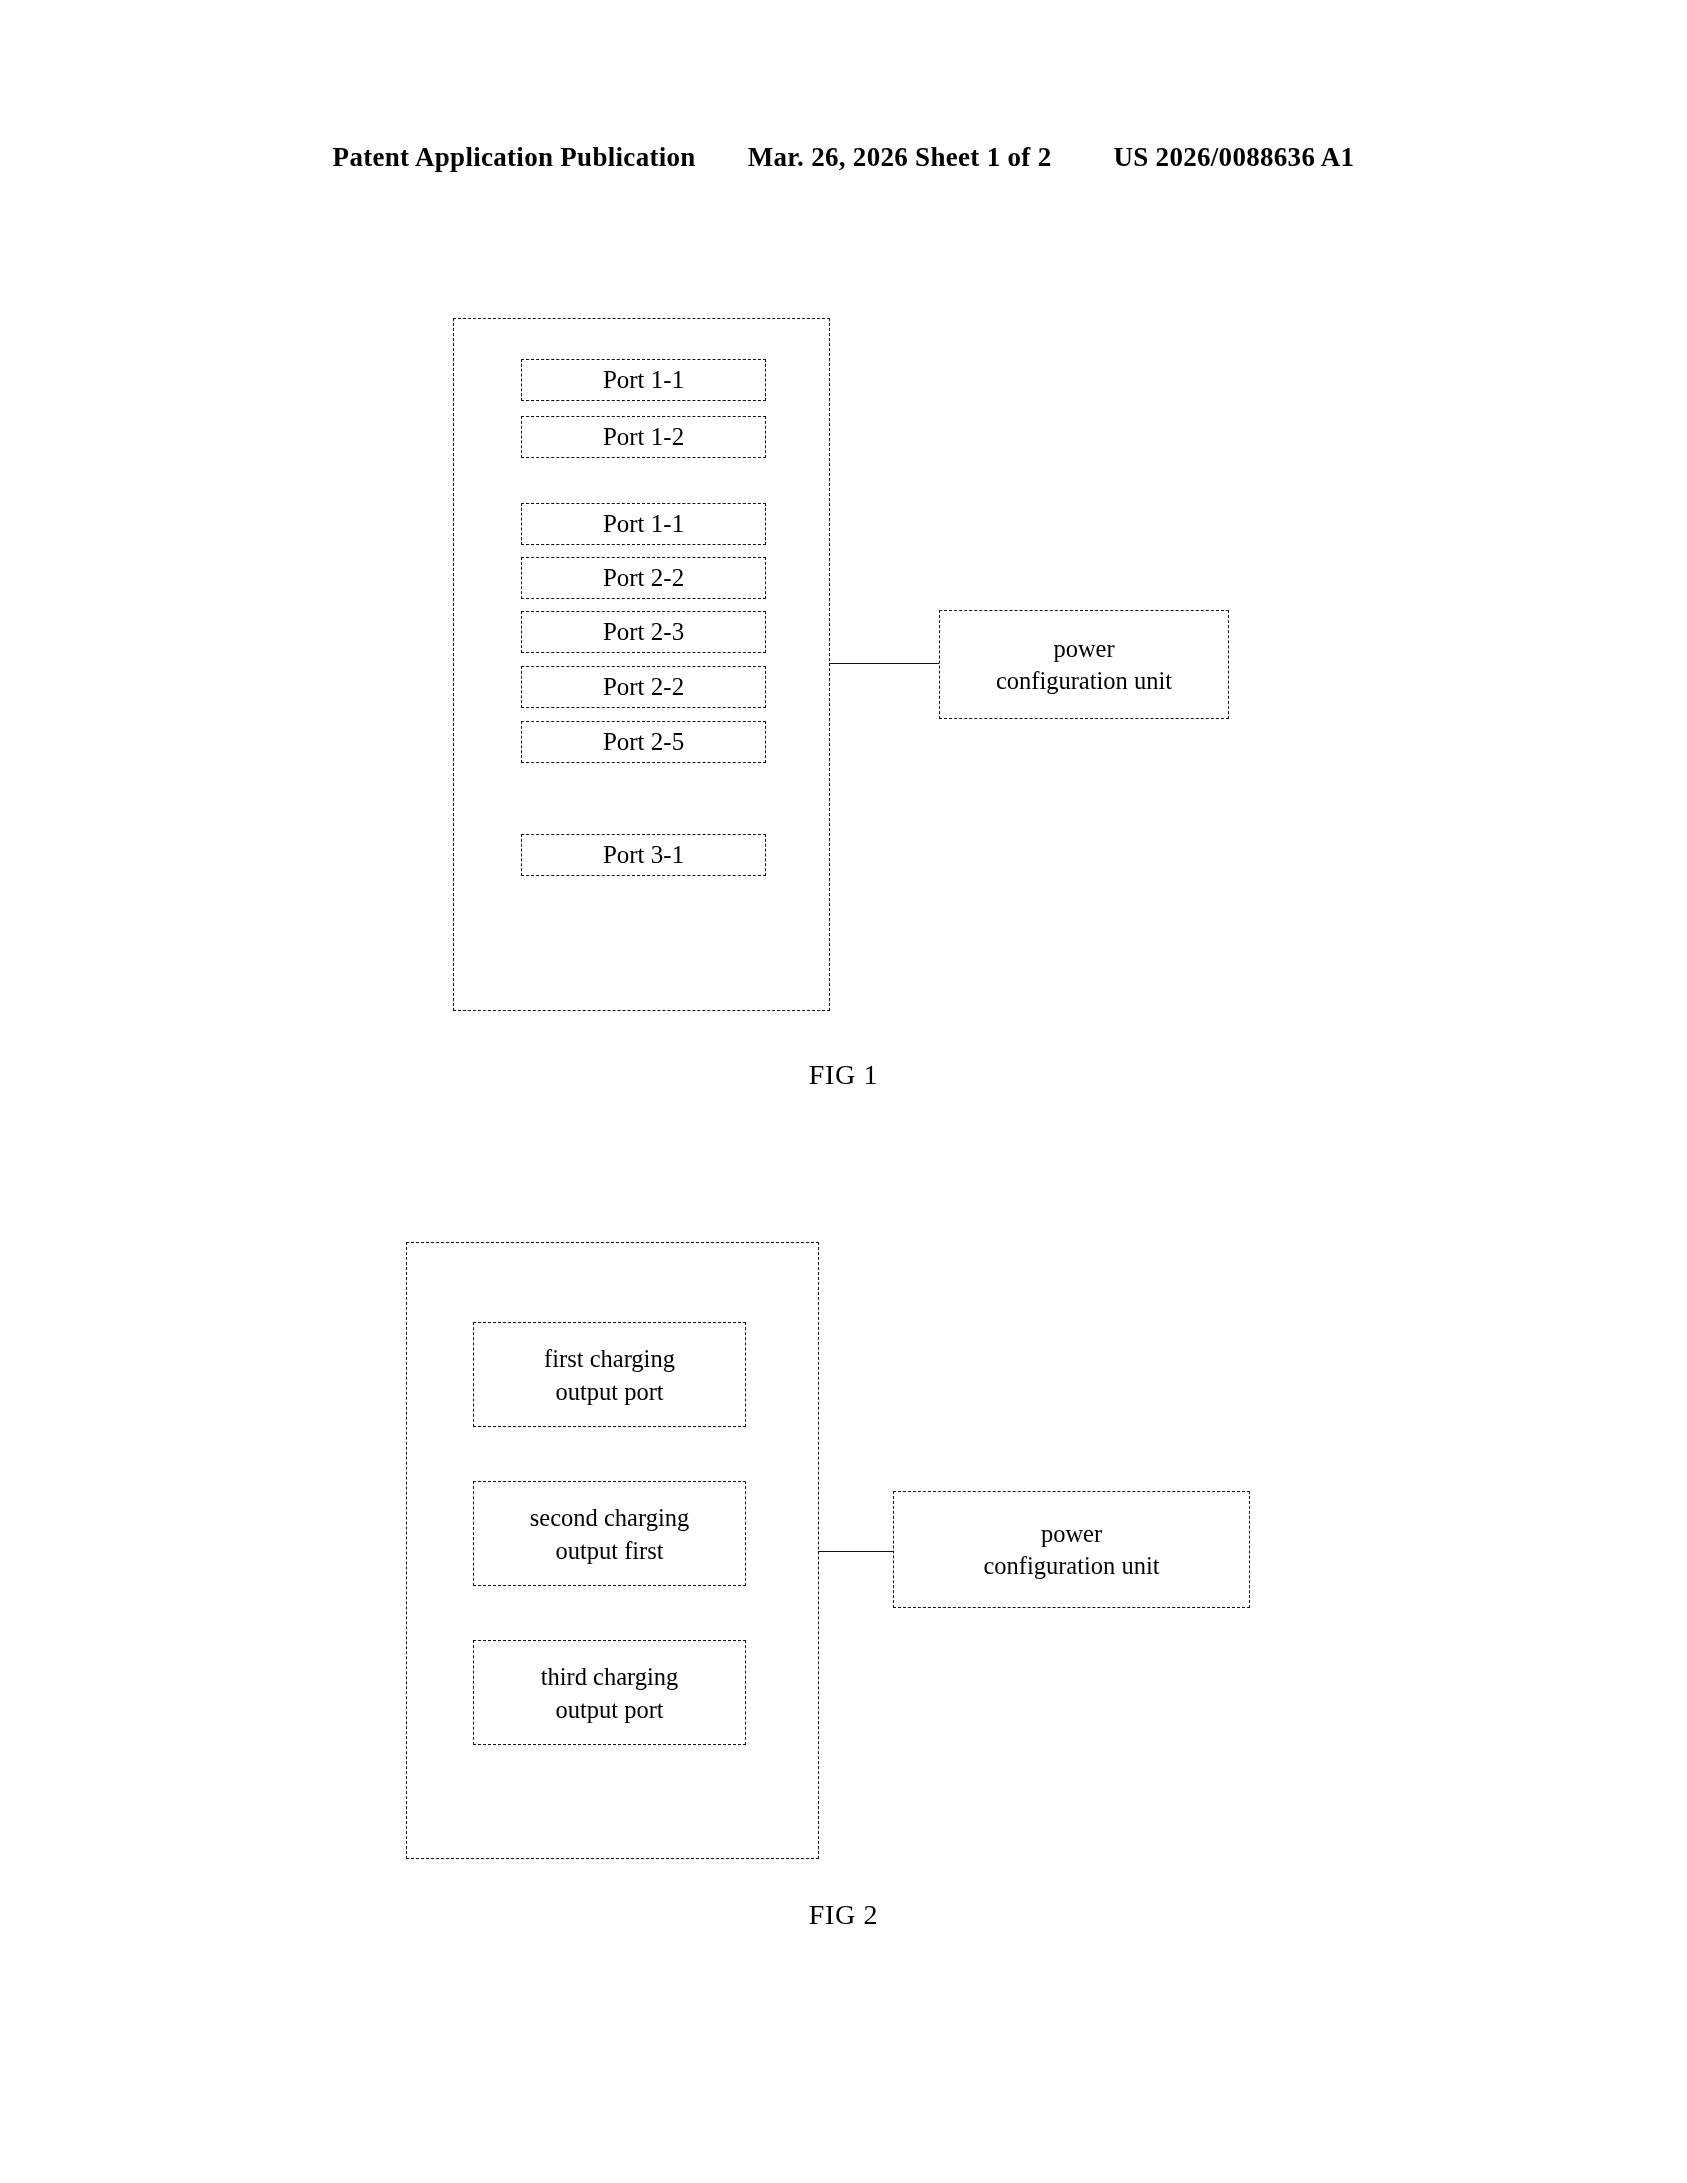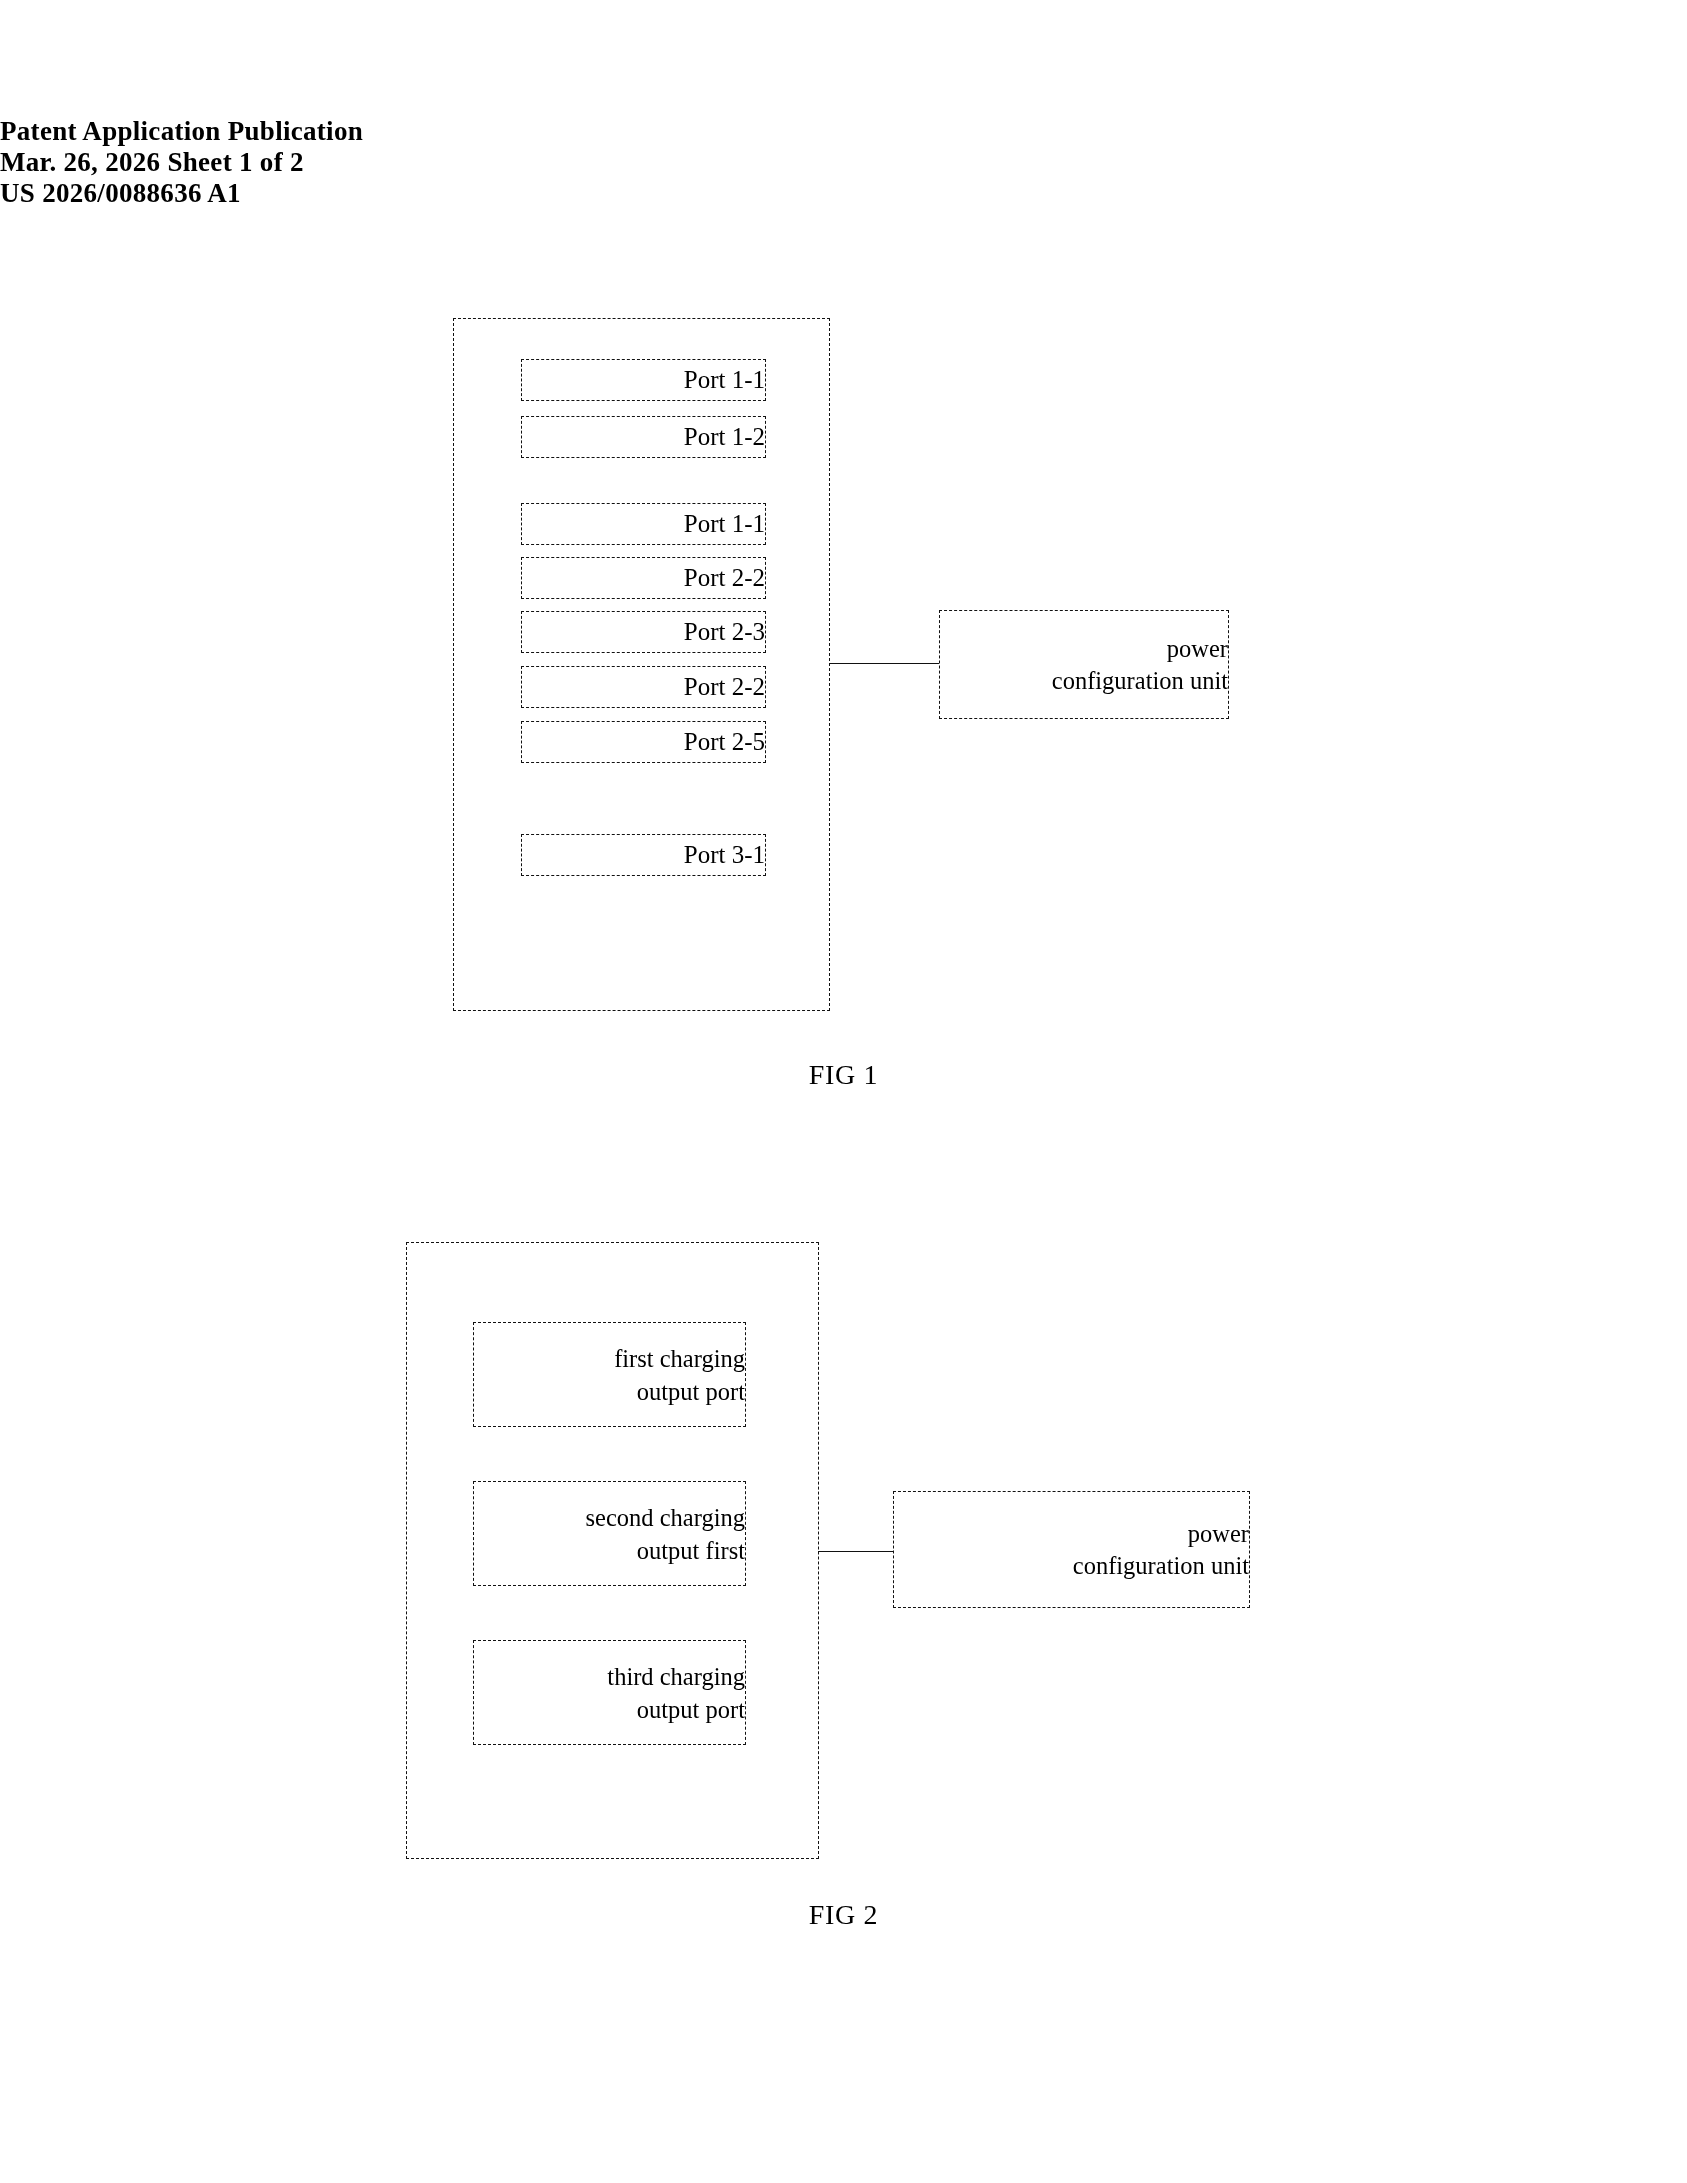--- a/index.html
+++ b/index.html
@@ -24,40 +24,39 @@
     width: 1687px;
     height: 40px;
     display: flex;
     justify-content: center;
     align-items: baseline;
     font-family: "Liberation Serif", "DejaVu Serif", serif;
     font-weight: bold;
     font-size: 27px;
     letter-spacing: 0.3px;
     white-space: nowrap;
-    flex-direction: column;
   }
   .pub-header .seg-title   { margin-right: 52px; }
   .pub-header .seg-sheet   { margin-right: 62px; }
   .pub-header .seg-number  { }
 
   
   .dbox {
     position: absolute;
     border: 1.7px dashed #111111;
     background: #ffffff;
     box-sizing: border-box;
   }
   .dbox-label {
     position: absolute;
     left: 0;
     right: 0;
     top: 50%;
     transform: translateY(-50%);
-    text-align: right;
+    text-align: center;
     font-size: 25px;
     line-height: 1.15;
     white-space: pre-line;
   }
 
   
   #fig1-container {
     left: 453px;
     top: 318px;
     width: 377px;

